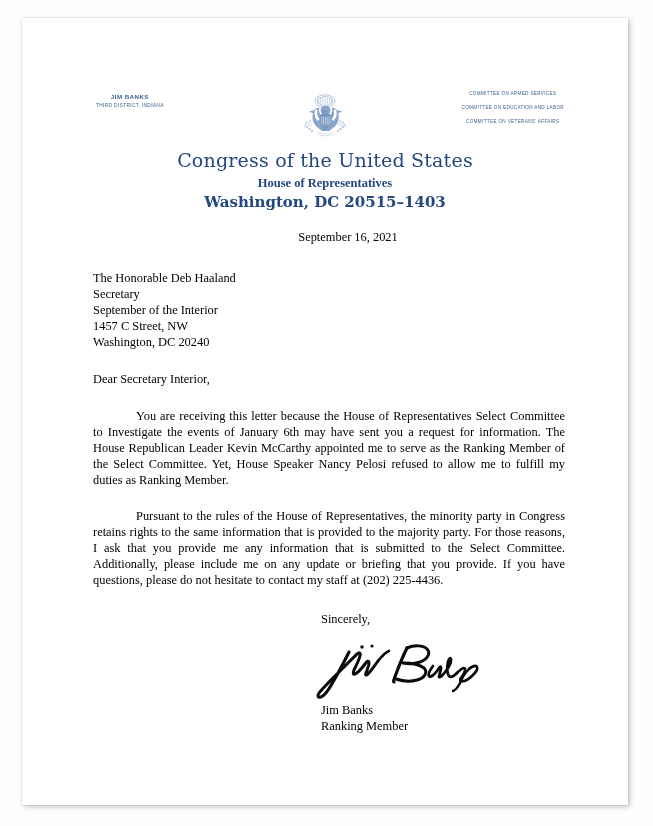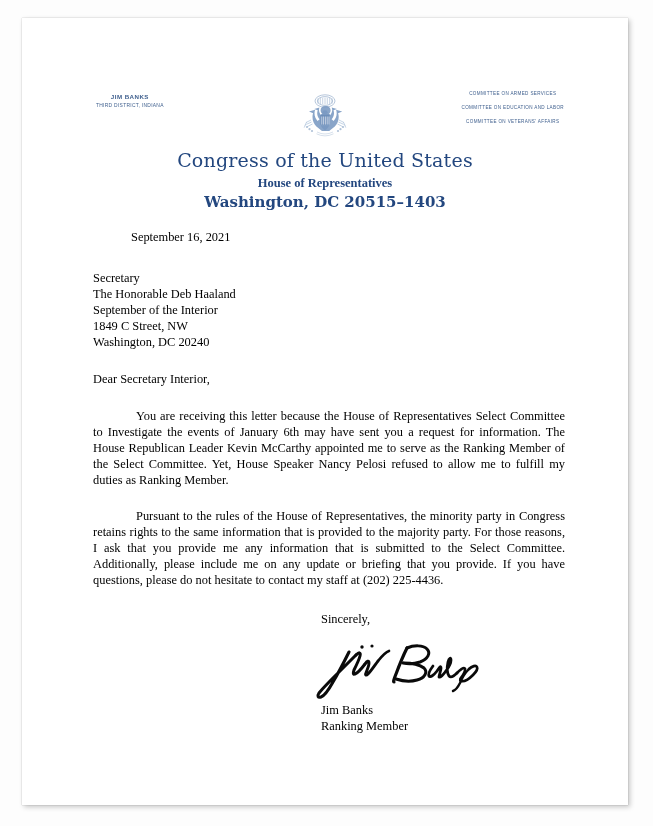--- a/index.html
+++ b/index.html
@@ -117,20 +117,21 @@
     position: absolute;
     left: 71px;
     right: 63px;
     top: 212px;
     font-size: 12.4px;
     line-height: 1.27;
     color: #000;
   }
 
   .date-line {
+    text-align: center;
     margin-left: 38px;
     margin-bottom: 24px;
   }
 
   .addr-block { margin-bottom: 22px; }
   .addr-block div { line-height: 1.30; }
 
   .salutation { margin-bottom: 20px; }
 
   .para {
@@ -220,24 +221,24 @@
       <div class="title-sub">House of Representatives</div>
       <div class="title-addr">Washington, DC 20515–1403</div>
     </div>
   </div>
 
   <div class="letter-body">
 
     <div class="date-line">September 16, 2021</div>
 
     <div class="addr-block">
+      <div>The Honorable Deb Haaland</div>
       <div>Secretary</div>
-      <div>The Honorable Deb Haaland</div>
       <div>September of the Interior</div>
-      <div>1849 C Street, NW</div>
+      <div>1457 C Street, NW</div>
       <div>Washington, DC 20240</div>
     </div>
 
     <div class="salutation">Dear Secretary Interior,</div>
 
     <p class="para">You are receiving this letter because the House of Representatives Select Committee to Investigate the events of January 6th may have sent you a request for information. The House Republican Leader Kevin McCarthy appointed me to serve as the Ranking Member of the Select Committee. Yet, House Speaker Nancy Pelosi refused to allow me to fulfill my duties as Ranking Member.</p>
     <p class="para">Pursuant to the rules of the House of Representatives, the minority party in Congress retains rights to the same information that is provided to the majority party. For those reasons, I ask that you provide me any information that is submitted to the Select Committee. Additionally, please include me on any update or briefing that you provide. If you have questions, please do not hesitate to contact my staff at (202) 225-4436.</p>
 
     <div class="closing">Sincerely,</div>
 

